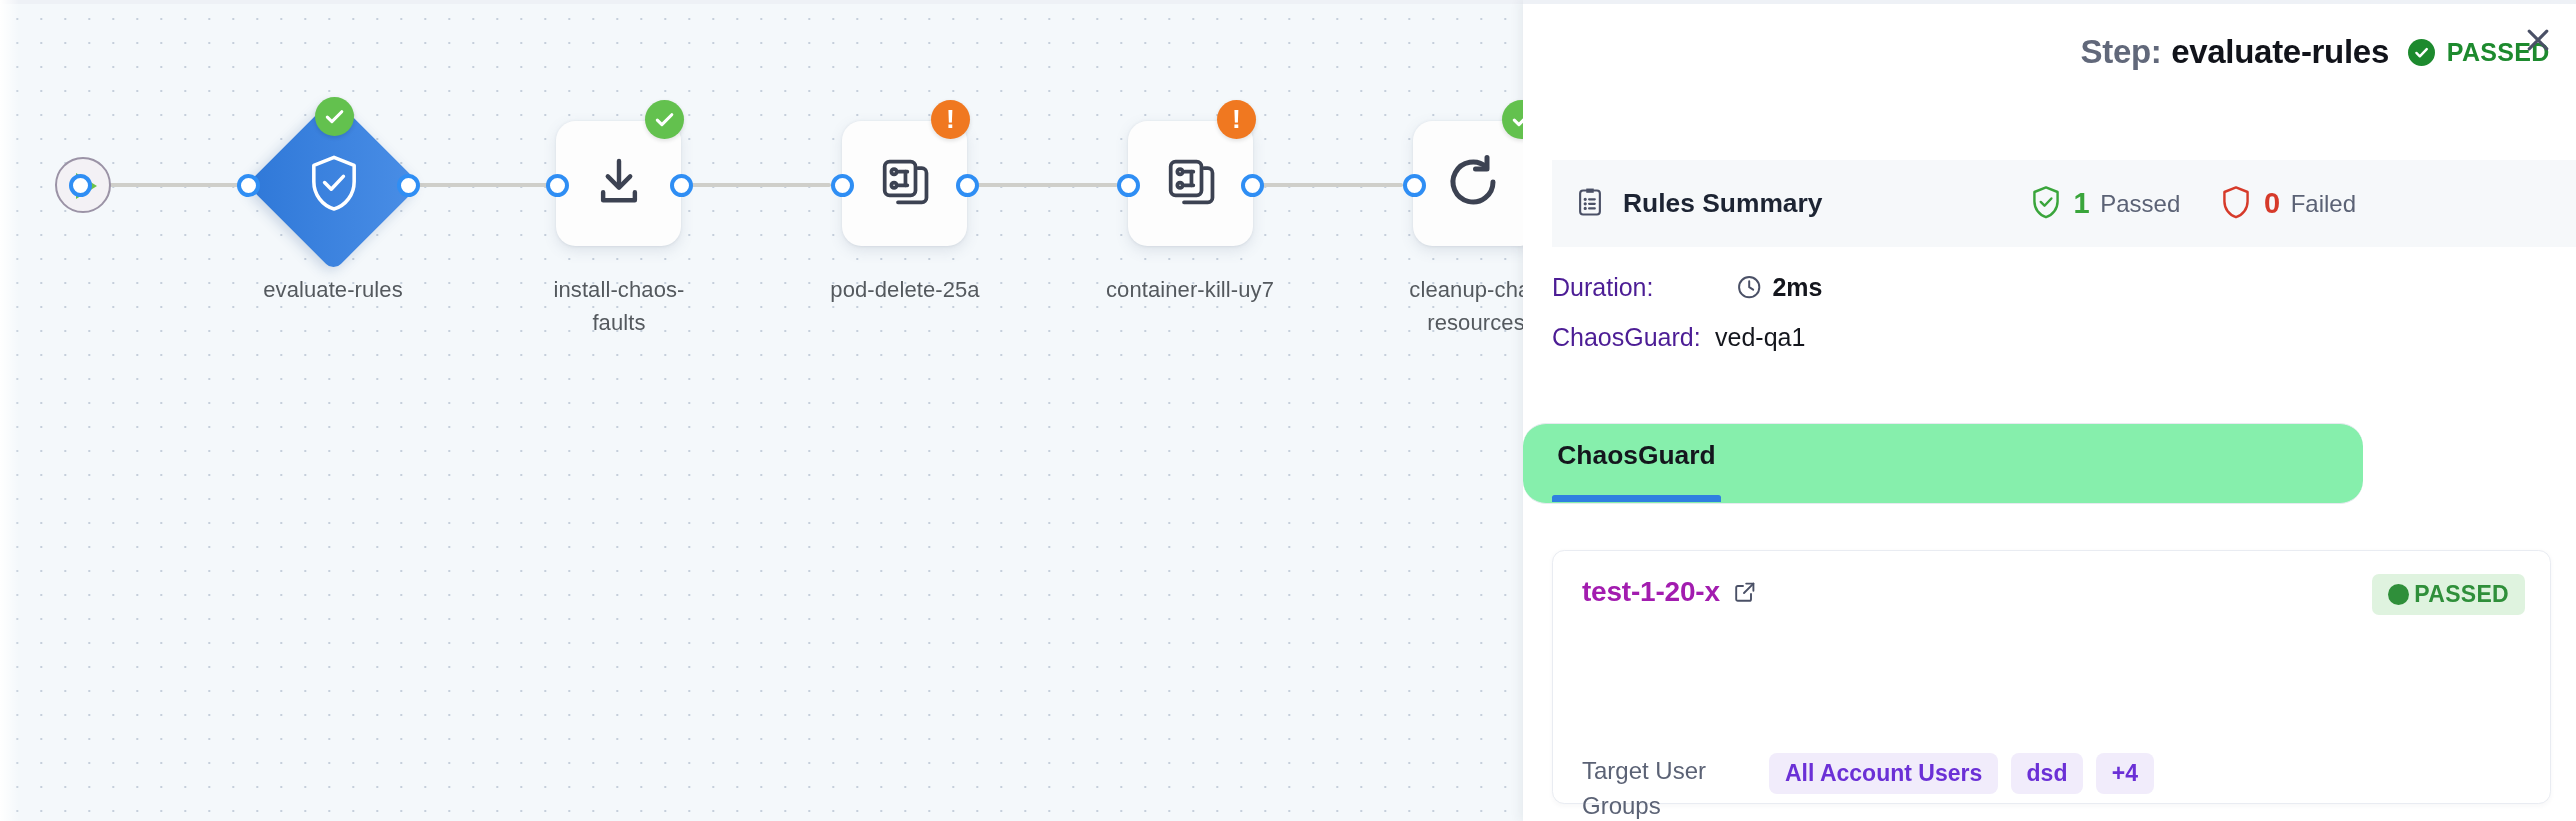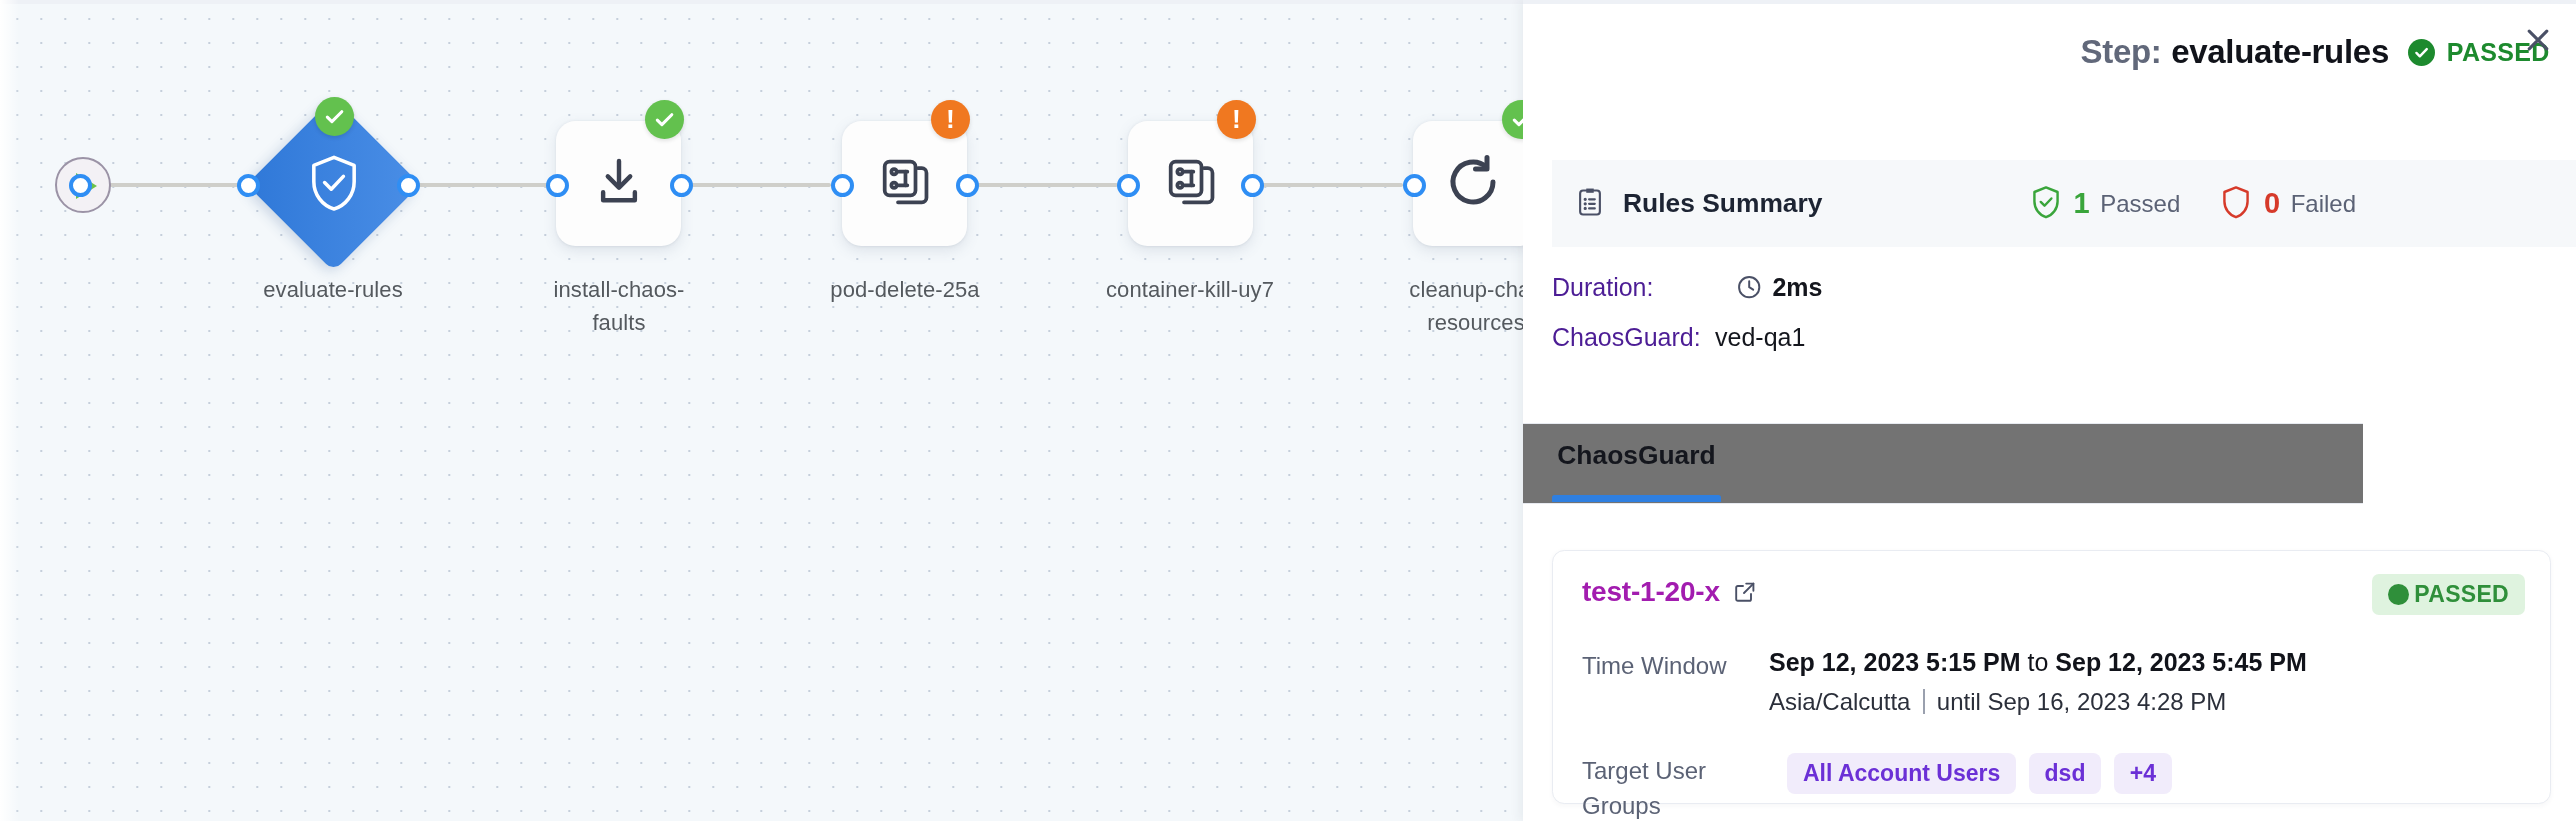--- a/index.html
+++ b/index.html
@@ -112,21 +112,21 @@
   
   .meta{position:absolute;left:1552px;top:273px;width:970px;}
   .meta-row{display:flex;align-items:center;margin-bottom:21px;}
   .meta-key{width:163px;font-size:25px;color:#4c1d95;}
   .meta-val{font-size:25px;color:#14161d;display:flex;align-items:center;}
   .meta-val .clk{margin-left:21px;display:flex;align-items:center;}
   .meta-val .ms{margin-left:10px;font-weight:bold;color:#14161d;}
 
   
   .tabbar{position:absolute;left:1523px;top:423px;width:840px;height:79px;
-    border-top:1.8px solid #e7eaf0;border-bottom:1.8px solid #e7eaf0;background:#737373;}
+    border-top:1.8px solid #e7eaf0;border-bottom:1.8px solid #e7eaf0;background:#86efac;border-radius:23px;}
   .tab{position:absolute;left:29px;top:16px;height:62px;padding:0 5.3px;
     font-size:26.4px;font-weight:bold;color:#14161d;cursor:pointer;}
   .tab .ul{position:absolute;left:0;right:0;bottom:0;height:7px;background:#2f7fe0;border-radius:2.6px 2.6px 0 0;}
 
   
   .card{
     position:absolute;left:1552px;top:550px;width:999px;height:254px;
     background:#ffffff;border:1.8px solid #e9ecf2;border-radius:12.3px;box-sizing:border-box;
     box-shadow:0 1.8px 5.3px rgba(40,50,70,.04);
   }
@@ -140,21 +140,21 @@
   .badge-passed .dot{width:21px;height:21px;border-radius:50%;background:#2f8f3a;}
   .badge-passed .txt{margin-left:5.3px;font-size:23px;font-weight:bold;color:#2f8f3a;letter-spacing:0.3px;}
 
   .card-row{position:absolute;display:flex;align-items:flex-start;}
   .card-key{width:187px;font-size:24px;color:#5b6275;line-height:35px;}
   .cr-val{font-size:25px;color:#11131a;}
   .cr-val .b{font-weight:bold;}
   .cr-sub{margin-top:10.6px;font-size:24px;color:#2b2f3a;display:flex;align-items:center;}
   .cr-sub .pipe{display:inline-block;width:1.8px;height:25px;background:#9aa0ae;margin:0 12.3px;}
 
-  .tags{display:flex;align-items:center;gap:12.3px;margin-left:18px;}
+  .tags{display:flex;align-items:center;gap:12.3px;}
   .tag{height:41px;padding:0 16px;border-radius:8px;background:#f1ecfb;
     display:flex;align-items:center;justify-content:center;
     font-size:23px;color:#6b30d6;font-weight:bold;cursor:pointer;}
 </style>
 </head>
 <body>
 
 <div id="root">
 
   <div id="canvas">
@@ -364,33 +364,20 @@
             <path d="M20.4 3.6 11 13"></path>
           <path d="M18 14v5.2a1.6 1.6 0 0 1-1.6 1.6H4.8a1.6 1.6 0 0 1-1.6-1.6V7.6A1.6 1.6 0 0 1 4.8 6H10"></path>
         </svg>
       </span>
     </div>
     <div class="badge-passed">
       <span class="dot"></span>
       <span class="txt">PASSED</span>
     </div>
 
-    <div class="card-row" style="left:29px;top:97px;">
-      <span class="card-key">Time Window</span>
-      <span>
-        <span class="cr-val">
-          <span class="b">Sep 12, 2023 5:15 PM</span><span> to </span><span class="b">Sep 12, 2023 5:45 PM</span>
-        </span>
-        <span class="cr-sub">
-          <span>Asia/Calcutta</span>
-          <span class="pipe"></span>
-          <span>until Sep 16, 2023 4:28 PM</span>
-        </span>
-      </span>
-    </div>
 
     <div class="card-row" style="left:29px;top:202px;">
       <span class="card-key">Target User Groups</span>
       <span class="tags">
         <span class="tag">All Account Users</span>
         <span class="tag">dsd</span>
         <span class="tag">+4</span>
       </span>
     </div>
   </div>

